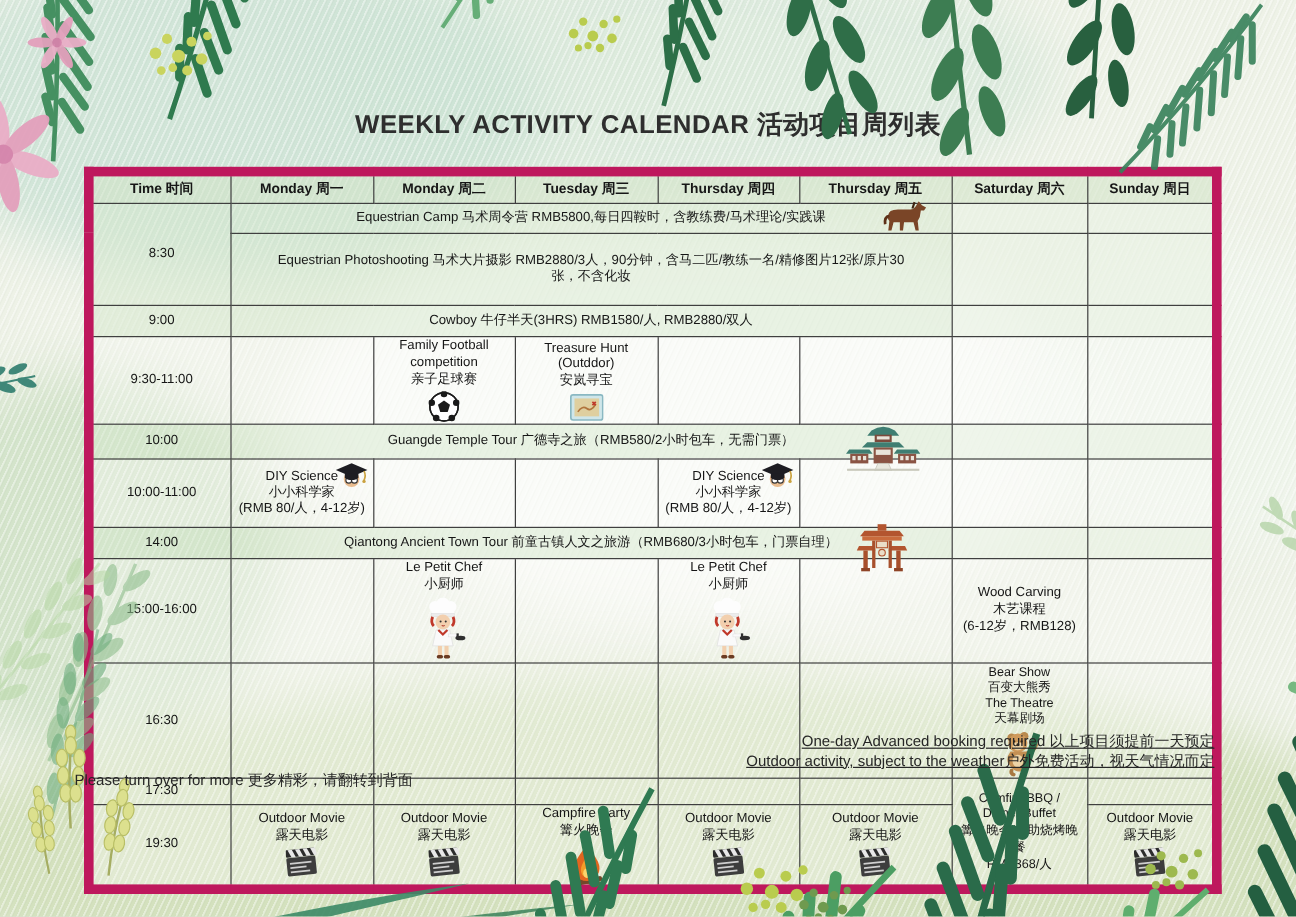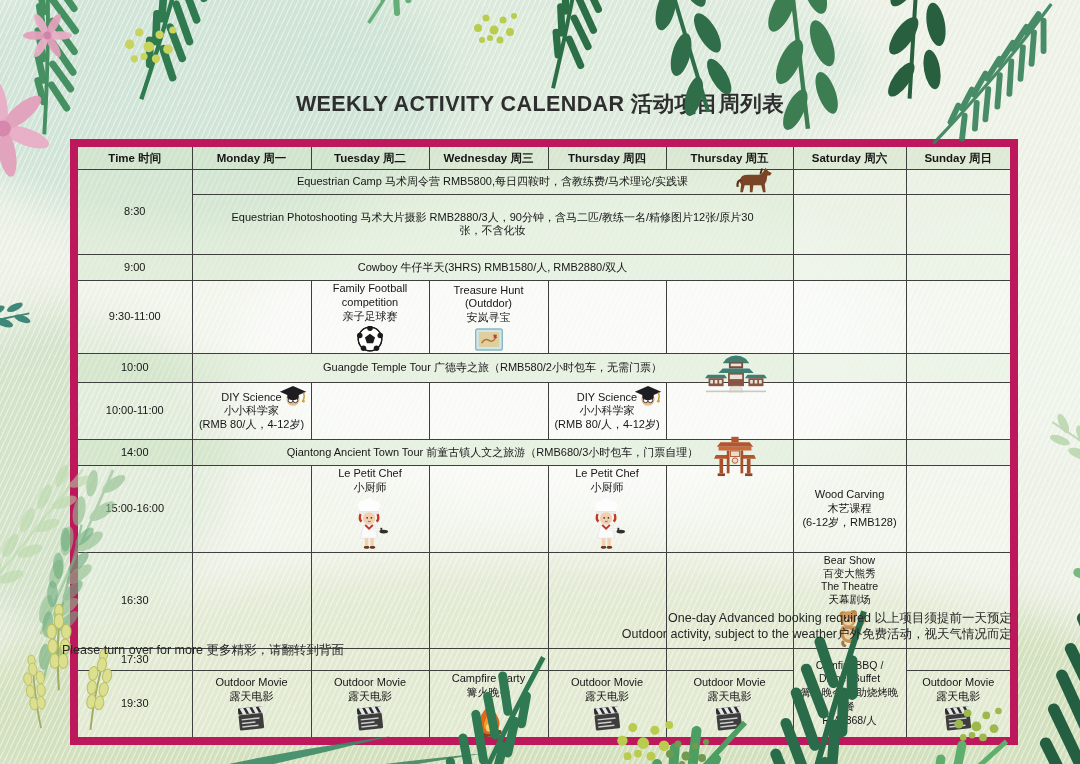--- a/index.html
+++ b/index.html
@@ -60,21 +60,21 @@
   .arch-pos{right:34px;top:64%;}
   .cap-pos{position:absolute;top:0px;right:2px;z-index:2;}
   .small10{font-size:10.5px;}
 
   .footer-left{
     position:absolute;left:62px;top:612px;z-index:5;
     font-size:12.5px;color:#262626;margin-top:30px;
   }
   .footer-right{
     position:absolute;right:68px;top:611px;z-index:5;
-    font-size:12.5px;color:#262626;text-align:right;line-height:15.5px;
+    font-size:12.5px;color:#262626;text-align:right;line-height:15.5px;text-decoration:underline;
   }
 </style>
 </head>
 <body>
 
 <div class="canvas">
 
   <div class="wash w1"></div>
   <div class="wash w2"></div>
   <div class="wash w4"></div>
@@ -304,22 +304,22 @@
         <col style="width:119px">
       <col style="width:118px">
         <col style="width:127px">
         <col style="width:113px">
         <col style="width:108px">
     </colgroup>
     <tbody>
         <tr class="h26">
       <th>Time 时间</th>
       <th>Monday 周一</th>
-      <th>Tuesday 周二</th>
-      <th>Wednesday 周三</th>
+      <th>Monday 周二</th>
+      <th>Tuesday 周三</th>
       <th>Thursday 周四</th>
       <th>Thursday 周五</th>
       <th>Saturday 周六</th>
       <th>Sunday 周日</th>
     </tr>
     <tr class="h25 tint">
       <td rowspan="2" class="time"><span>8:30</span></td>
       <td colspan="5" class="rel">
         <span class="pre">Equestrian Camp 马术周令营 RMB5800,每日四鞍时，含教练费/马术理论/实践课</span>
         <svg class="abs-ico horse-pos" width="42" height="30" viewBox="0 0 48 34">

